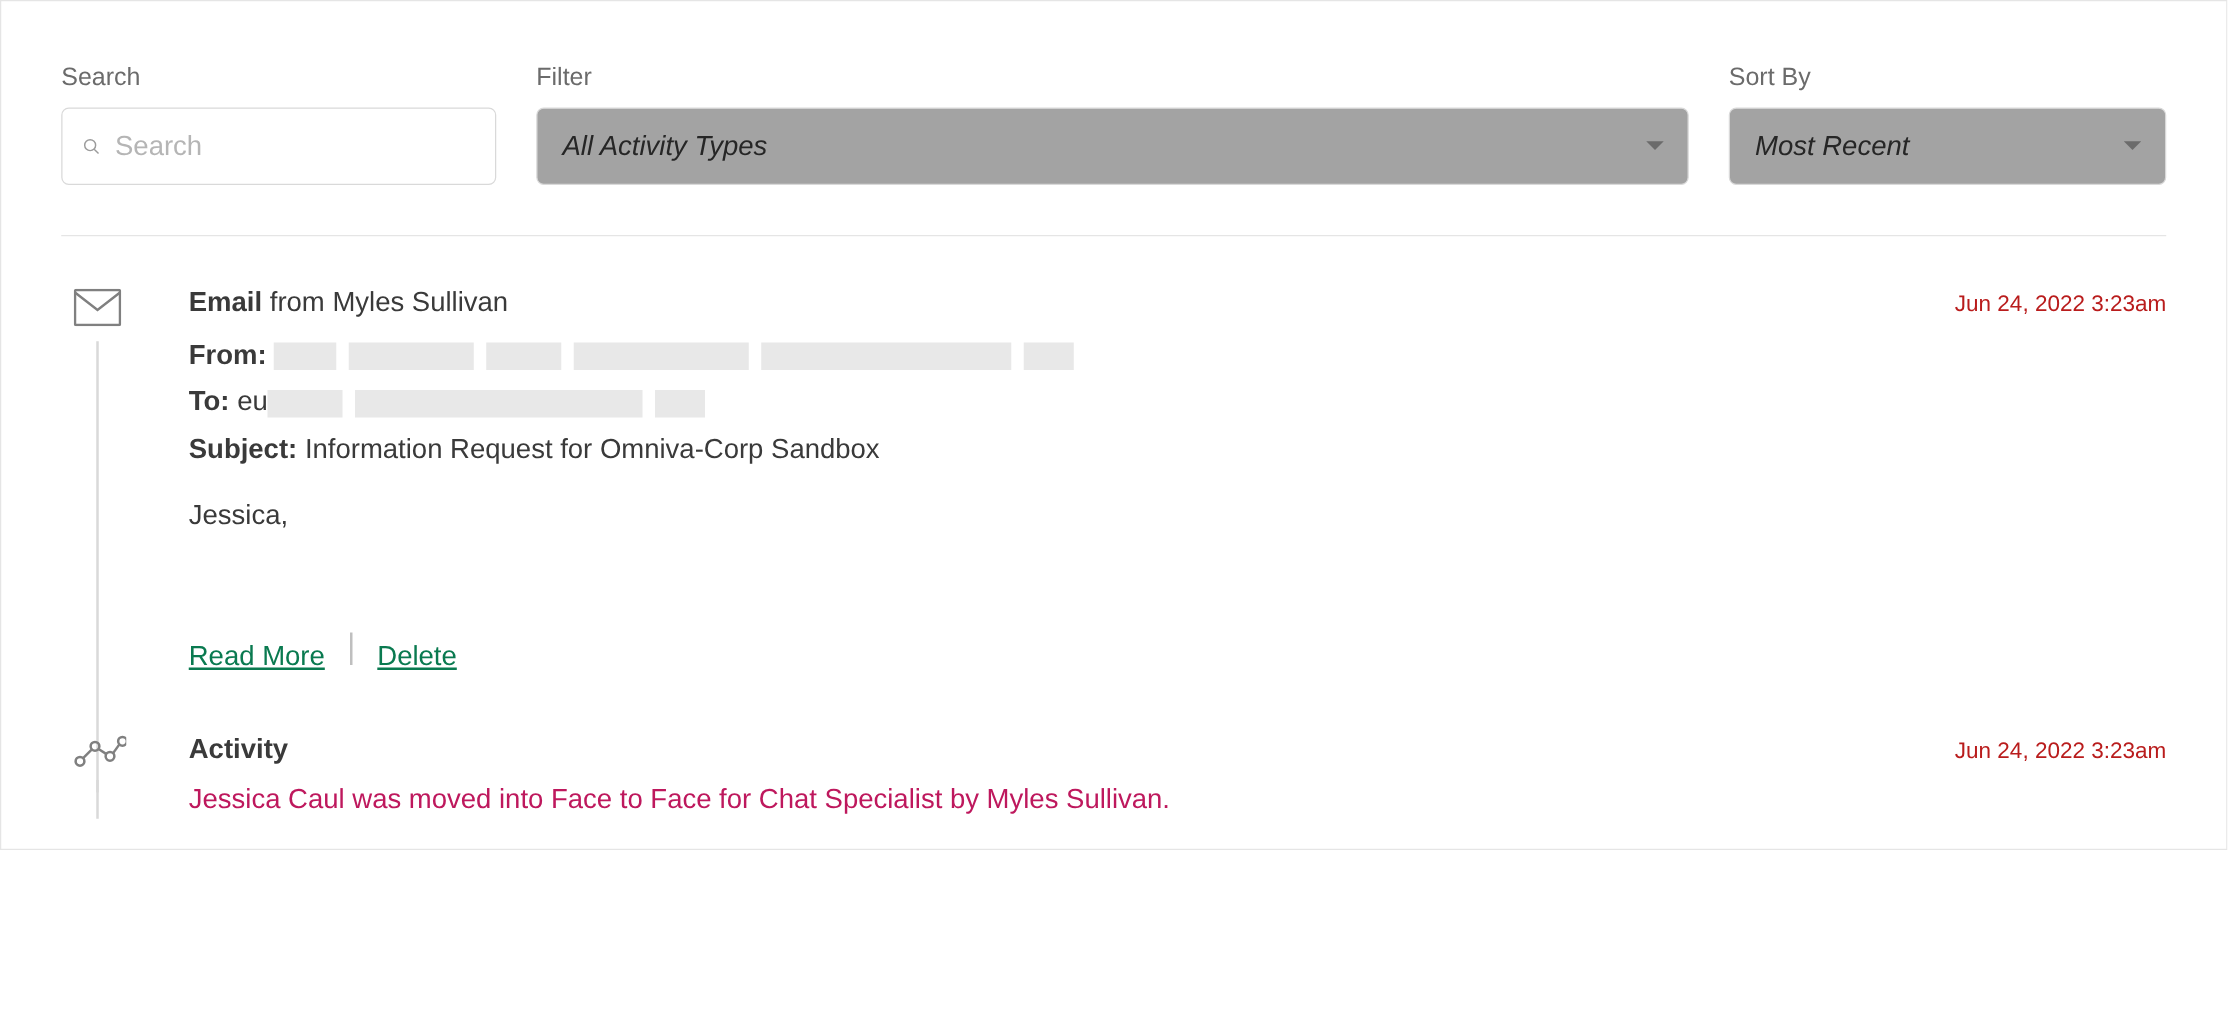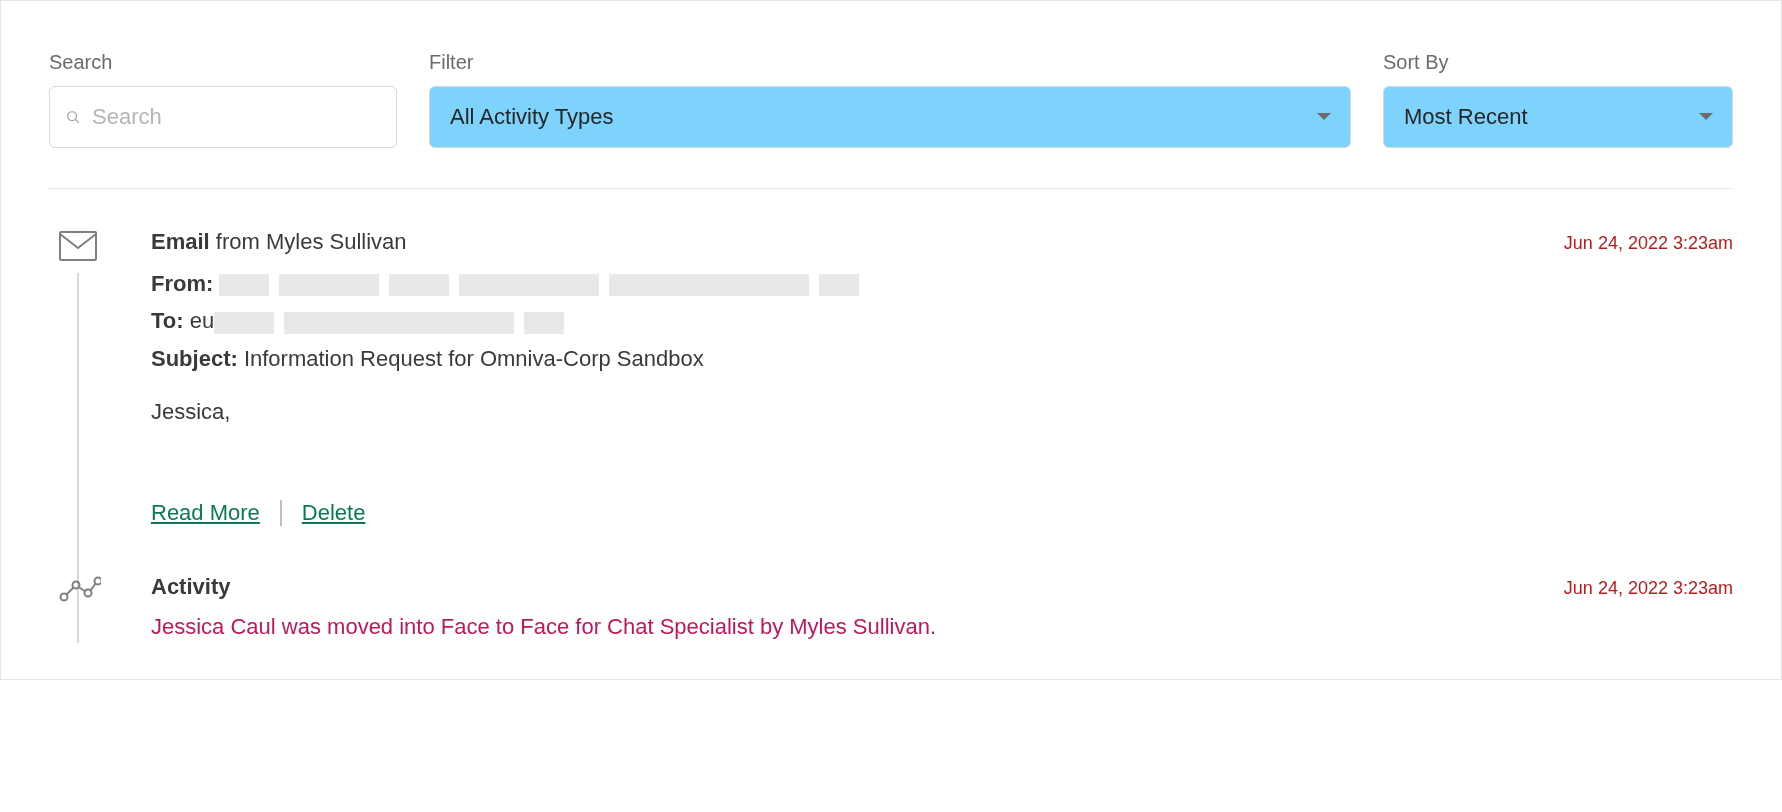--- a/index.html
+++ b/index.html
@@ -73,22 +73,23 @@
       color: #b5b5b5;
     }
     .select-box {
       display: flex;
       align-items: center;
       justify-content: space-between;
       height: 62px;
       border: 1px solid #d9d9d9;
       border-radius: 6px;
       padding: 0 18px 0 20px;
-      background: #7dd3fc;
+      background: #a3a3a3;
       cursor: pointer;
+      font-style: italic;
     }
     .select-value {
       font-size: 22px;
       color: #262626;
     }
     .select-box svg {
       width: 16px;
       height: 10px;
       fill: #6b6b6b;
     }
@@ -189,20 +190,21 @@
       align-items: center;
       gap: 20px;
       margin-bottom: 48px;
     }
     .feed-action-link {
       font-size: 22px;
       color: #0a7a50;
       text-decoration: underline;
       cursor: pointer;
       font-weight: 500;
+      margin-top: 12px;
     }
     .action-divider {
       width: 2px;
       height: 26px;
       background: #bfbfbf;
     }
     .activity-text {
       font-size: 22px;
       color: #be185d;
       line-height: 1.5;

